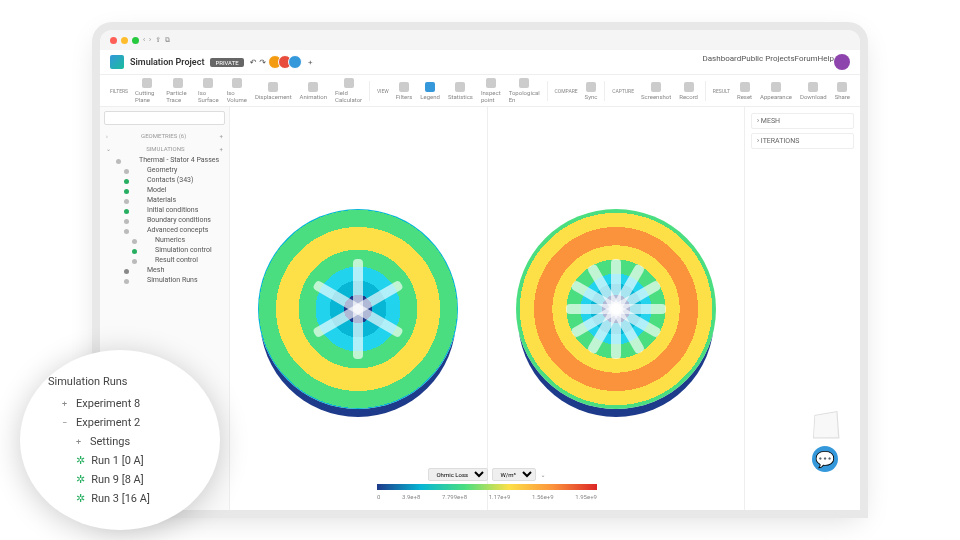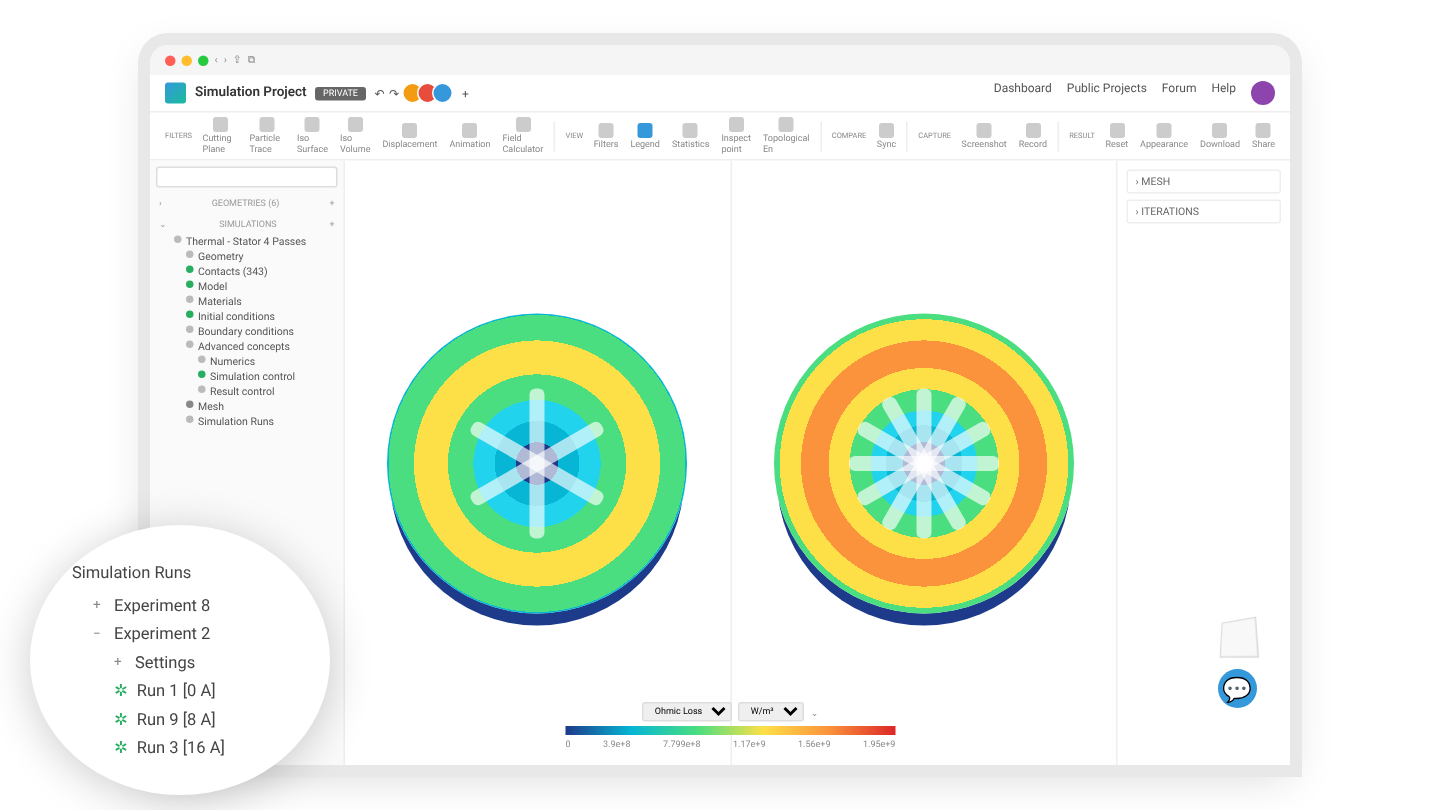--- a/index.html
+++ b/index.html
@@ -12,36 +12,36 @@
 .url-bar{flex:1;text-align:center;color:#999}
 .app{background:#fff;height:calc(100% - 20px);display:flex;flex-direction:column;font-size:8px;color:#555}
 .header{display:flex;align-items:center;padding:4px 10px;border-bottom:1px solid #eee;gap:6px}
 .logo{width:14px;height:14px;background:linear-gradient(135deg,#3498db,#1abc9c);border-radius:2px}
 .proj-name{font-weight:600;color:#333;font-size:9px}
 .badge{background:#666;color:#fff;padding:1px 5px;border-radius:2px;font-size:6px}
 .hdr-icons{display:flex;gap:3px;align-items:center}
 .avatar-stack{display:flex}
 .avatar-stack span{width:14px;height:14px;border-radius:50%;border:1px solid #fff;margin-left:-4px}
 .av1{background:#f39c12}.av2{background:#e74c3c}.av3{background:#3498db}
-.hdr-right{margin-left:auto;display:flex;gap:10px;font-size:8px;color:#555}
+.hdr-right{margin-left:auto;display:flex;font-size:8px;color:#555}
 .user-avatar{width:16px;height:16px;border-radius:50%;background:#8e44ad}
 
 .toolbar{display:flex;align-items:center;padding:3px 10px;border-bottom:1px solid #eee;gap:3px;font-size:6px;color:#888}
 .tb-group{display:flex;gap:8px;align-items:center}
 .tb-item{display:flex;flex-direction:column;align-items:center;gap:1px}
 .tb-icon{width:10px;height:10px;background:#ccc;border-radius:2px}
 .tb-icon.blue{background:#3498db}
 .tb-sep{width:1px;height:20px;background:#eee;margin:0 4px}
 .tb-label{font-size:5px;color:#888;text-transform:uppercase;margin-right:4px}
 
 .body{display:flex;flex:1;overflow:hidden}
 .sidebar{width:130px;background:#fafafa;border-right:1px solid #eee;padding:4px;font-size:7px;overflow:hidden}
 .side-input{width:100%;padding:2px 4px;border:1px solid #ddd;border-radius:2px;font-size:7px;margin-bottom:4px}
 .side-section{color:#999;font-size:6px;text-transform:uppercase;padding:3px 2px;display:flex;justify-content:space-between;align-items:center;cursor:pointer}
-.tree-item{padding:1px 0 1px 12px;color:#555;display:flex;align-items:flex-start;gap:3px;cursor:pointer}
+.tree-item{padding:1px 0 1px 12px;color:#555;display:flex;align-items:flex-end;gap:18px;cursor:pointer}
 .tree-item.l2{padding-left:20px}
 .tree-item.l3{padding-left:28px}
 .dot{width:5px;height:5px;border-radius:50%;flex-shrink:0}
 .dot.green{background:#27ae60}.dot.gray{background:#bbb}.dot.gear{background:#888}
 
 .canvas{flex:1;display:flex;flex-direction:column;position:relative;background:#fff}
 .canvas-header{display:flex;justify-content:center;gap:8px;padding:4px;border-bottom:1px solid #f0f0f0;font-size:7px;color:#666;align-items:center}
 .ch-icon{width:10px;height:10px;background:#e67e22;border-radius:2px}
 .viewport{flex:1;display:flex}
 .view-pane{flex:1;display:flex;align-items:center;justify-content:center;position:relative}

